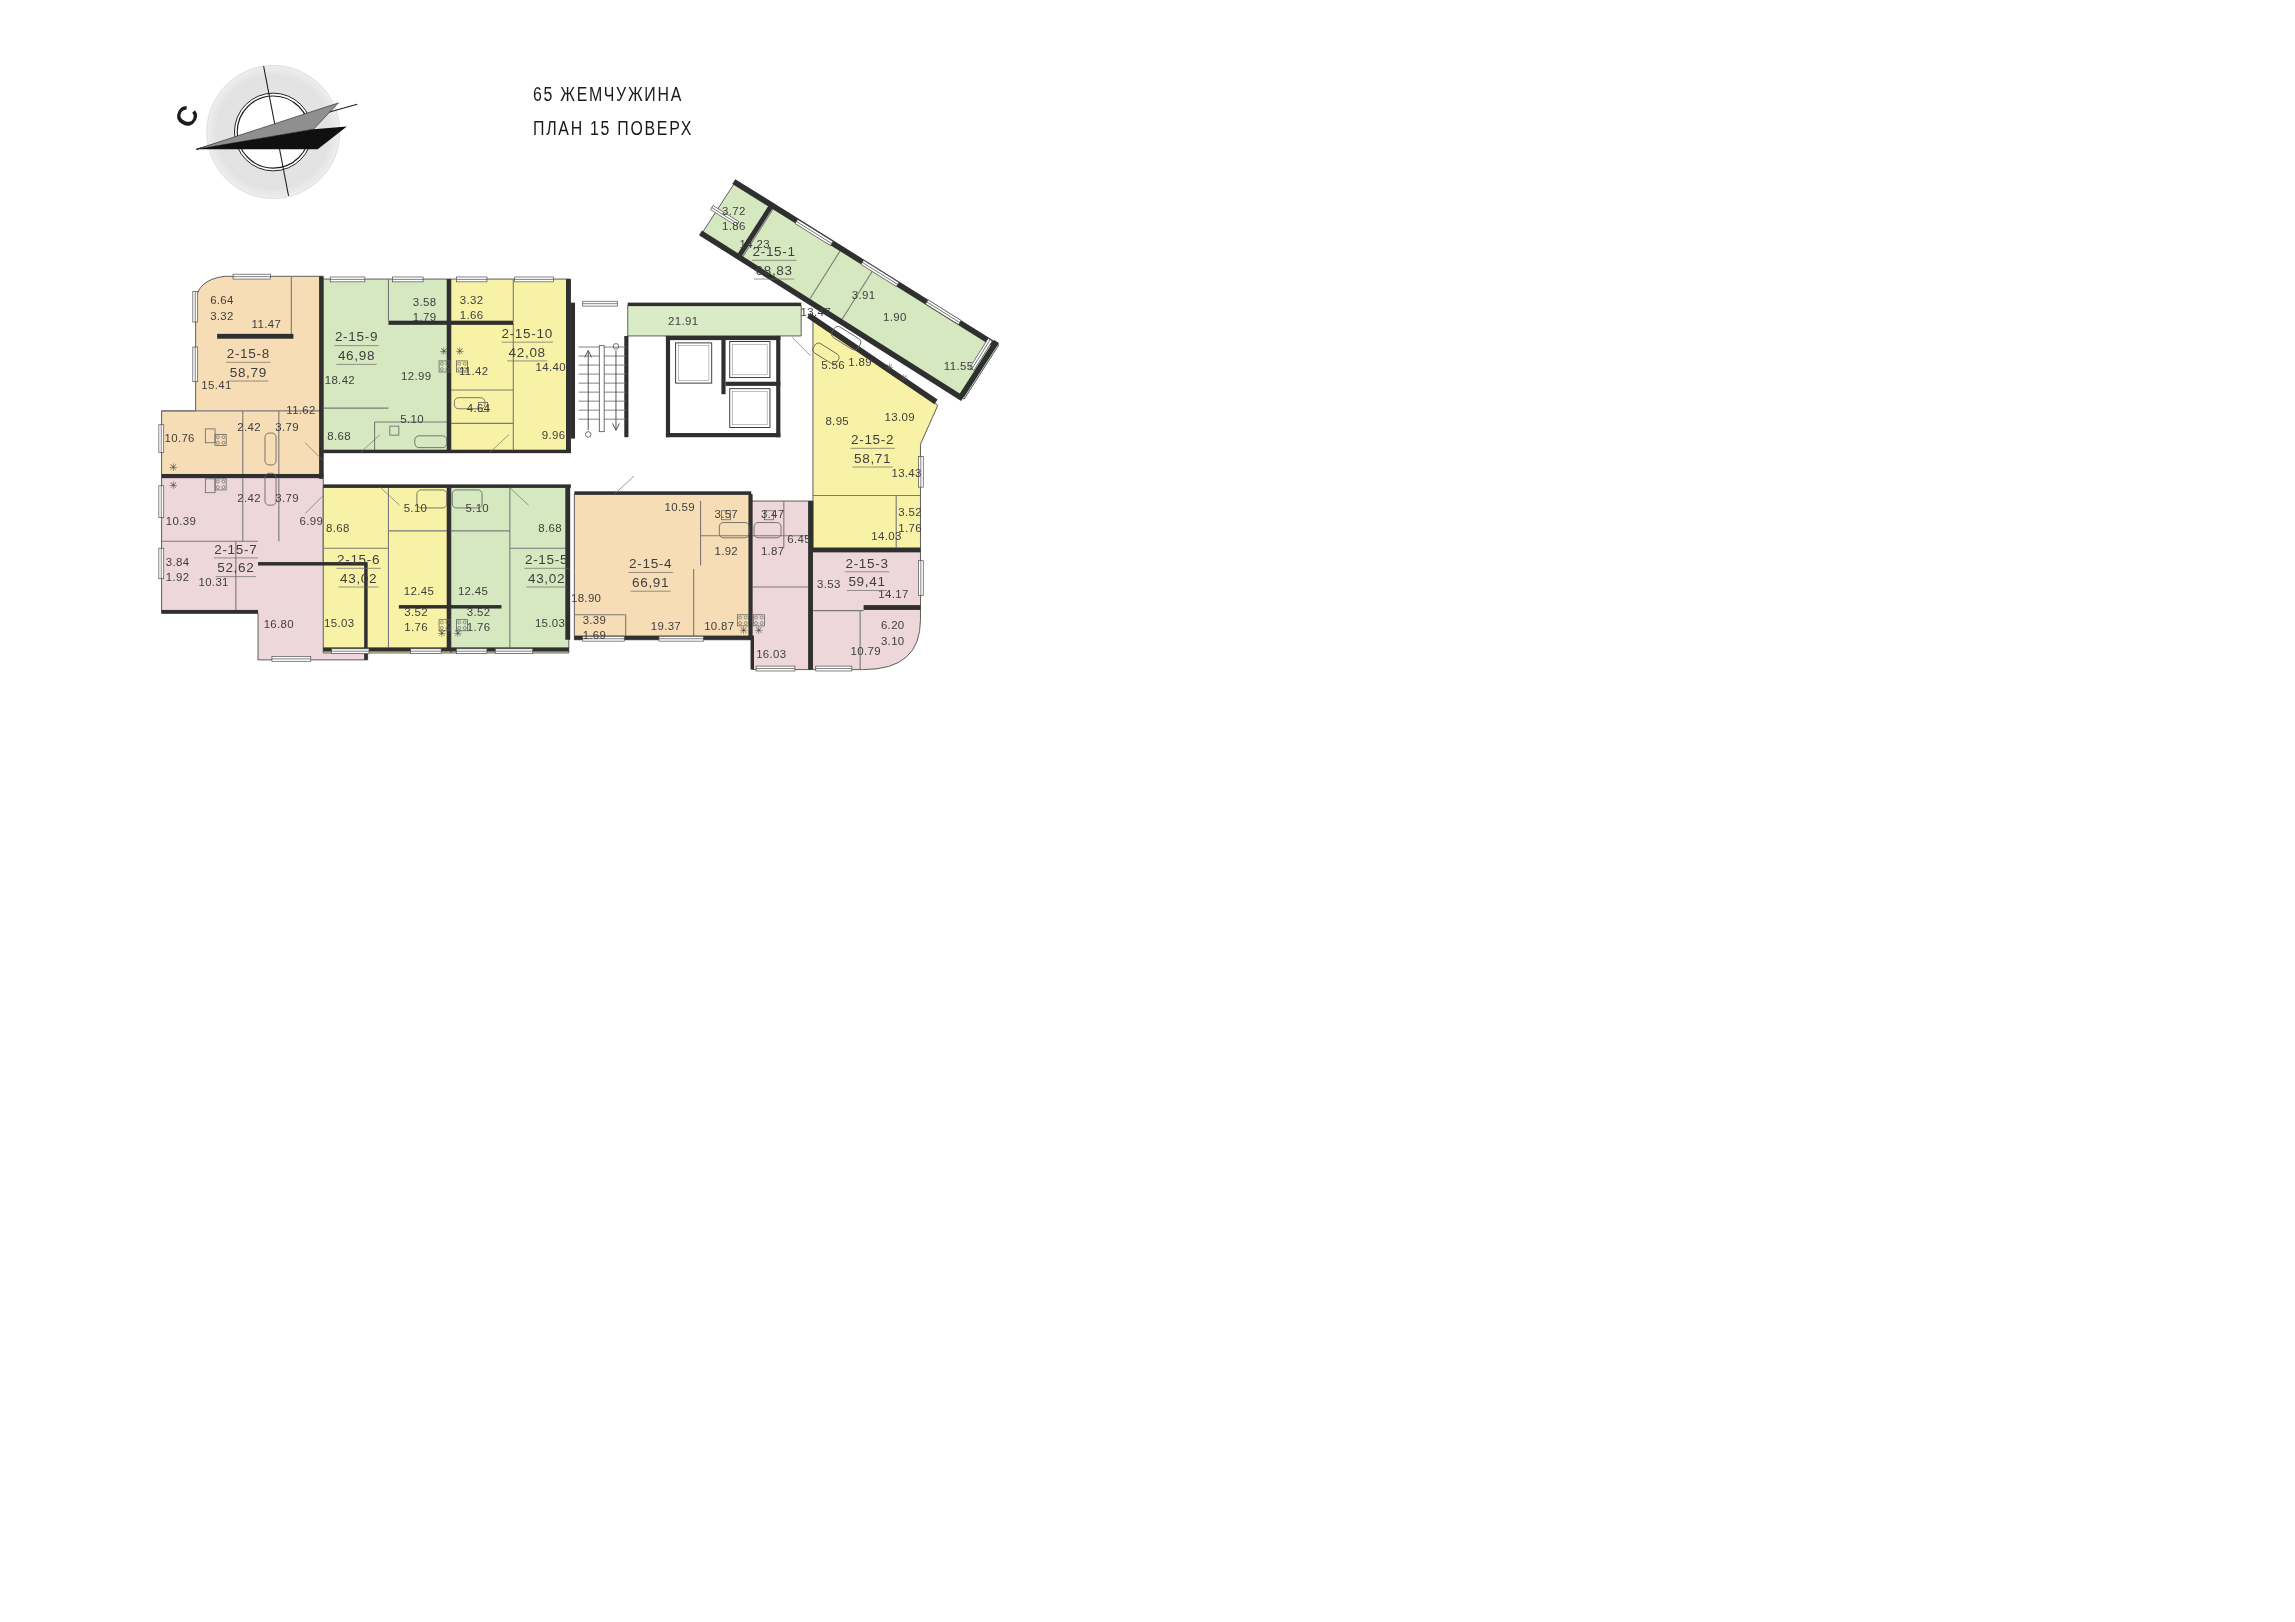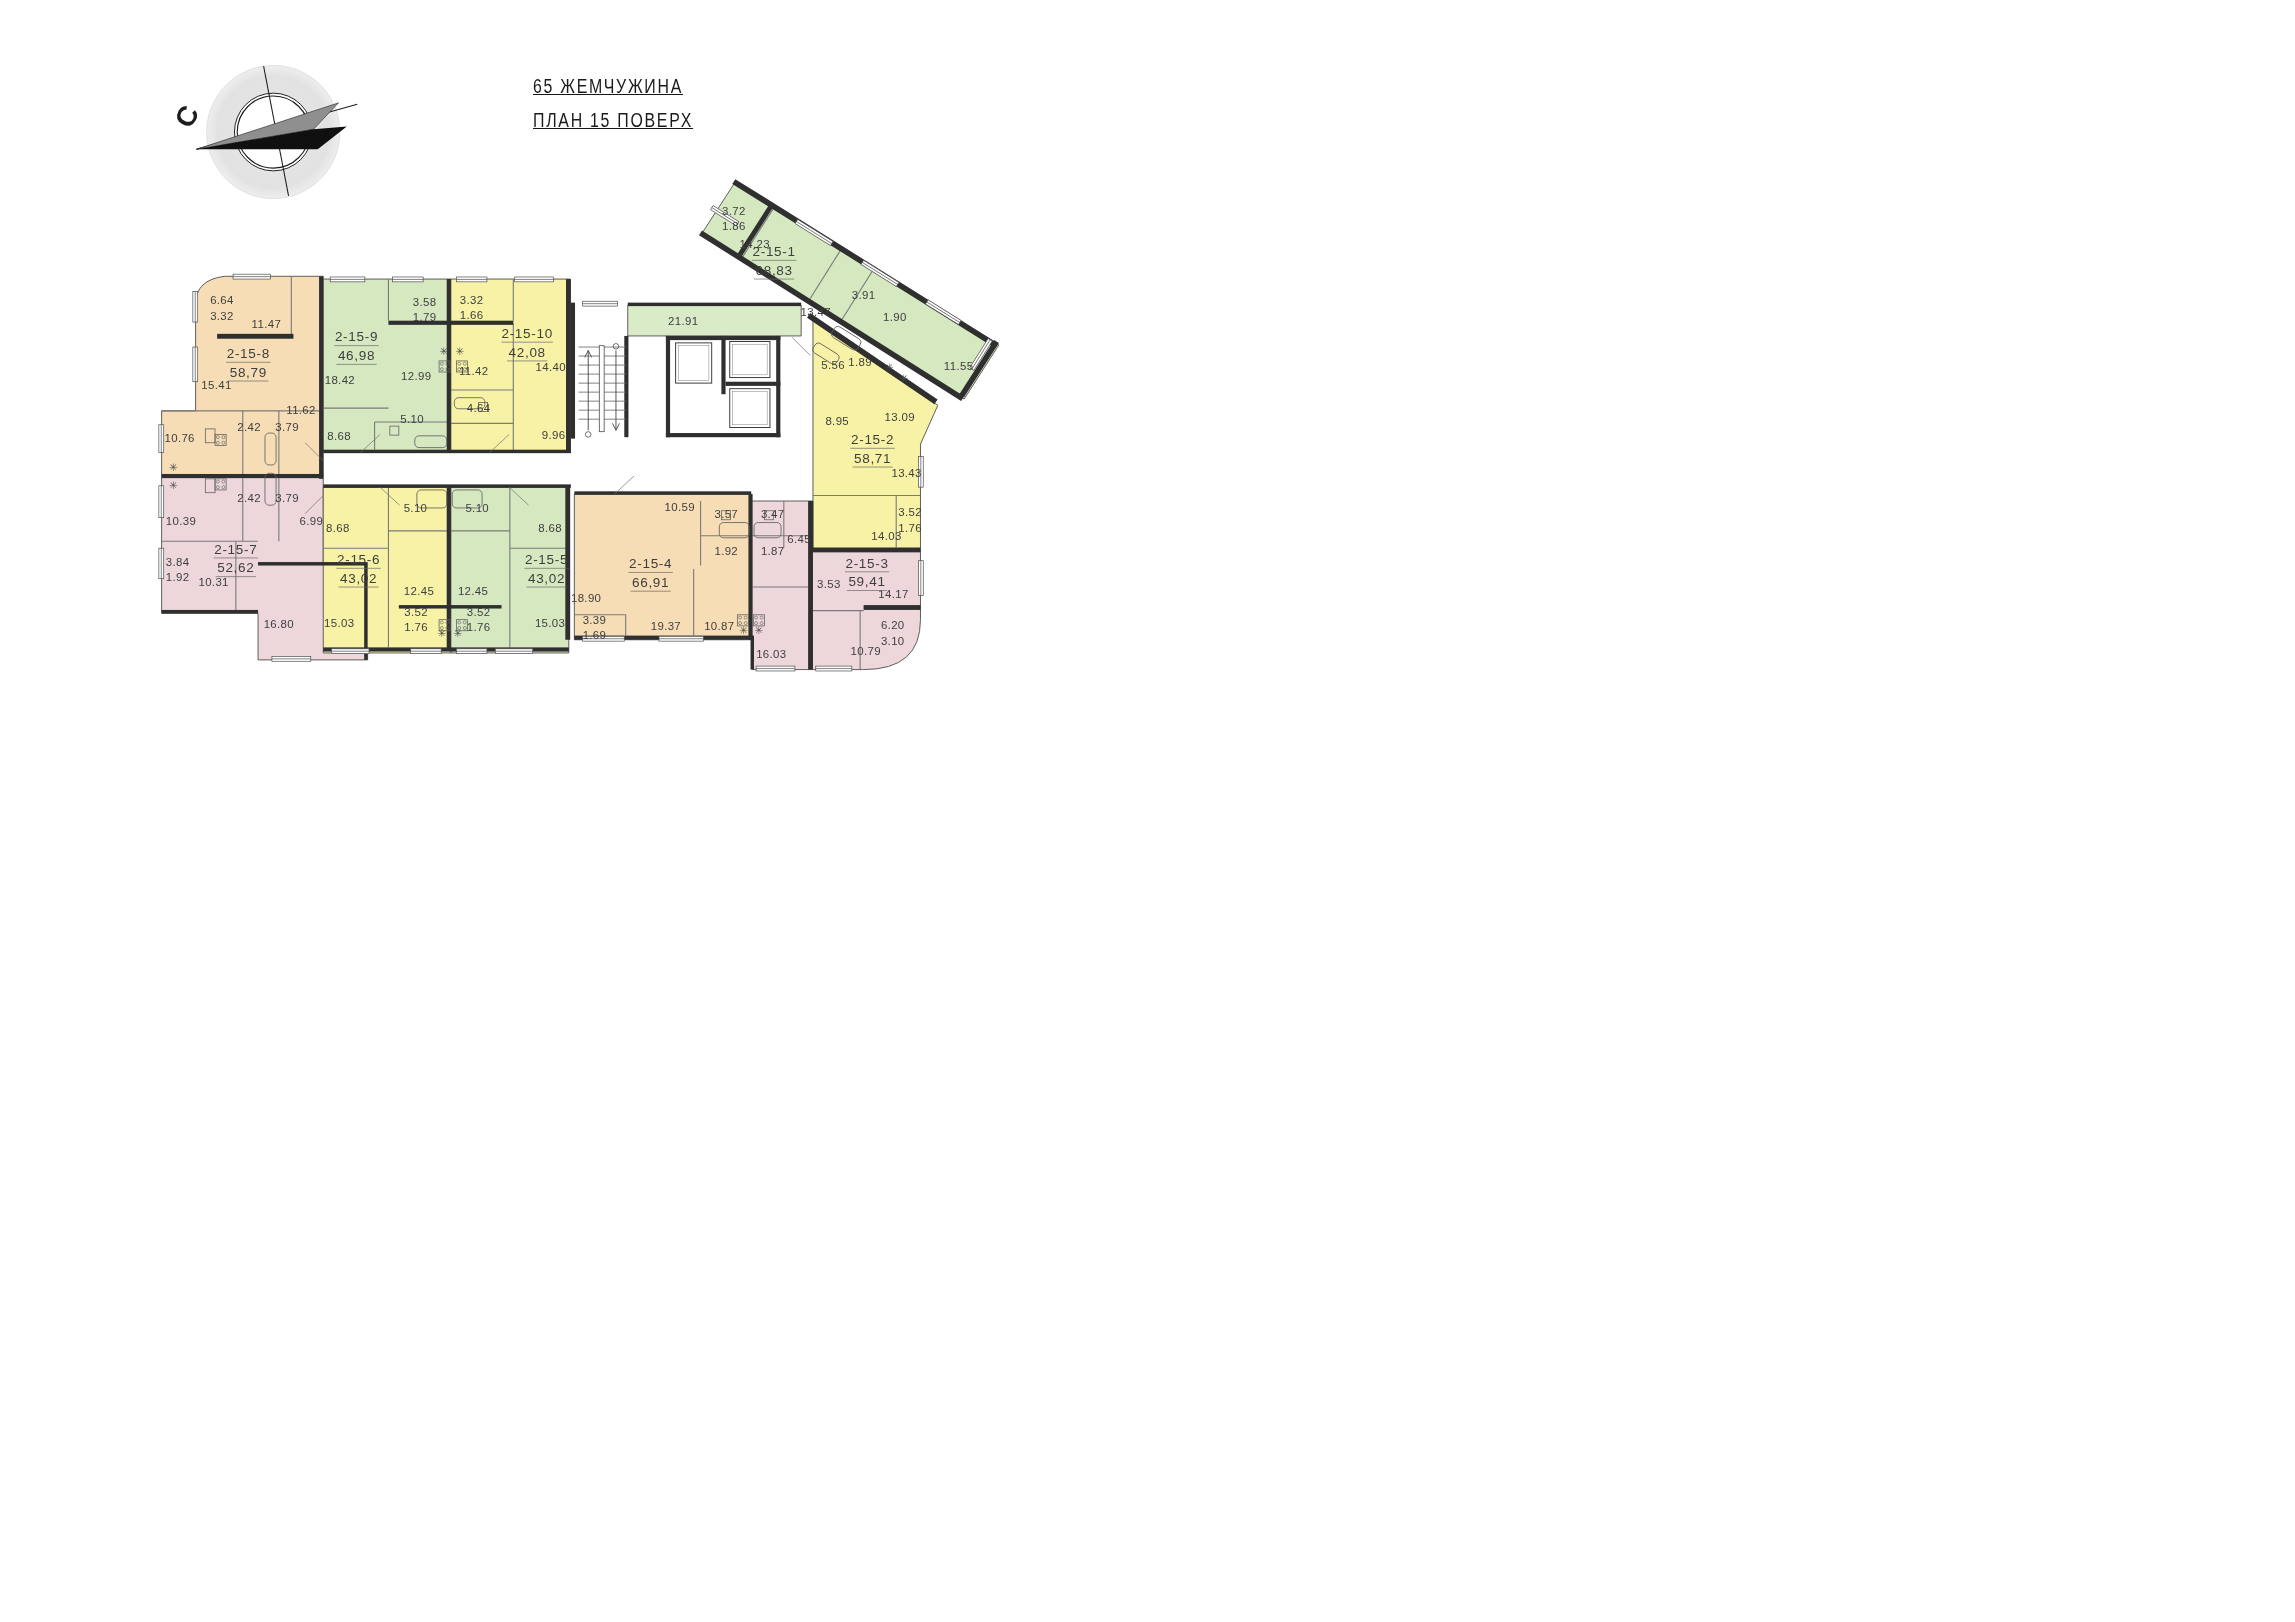--- a/index.html
+++ b/index.html
@@ -1,19 +1,19 @@
 <!DOCTYPE html>
 <html style="font-size:11px"><head>
 <meta charset="utf-8">
 <style>
   html,body{margin:0;padding:0;background:#ffffff;}
   body{font-family:"Liberation Sans", sans-serif;}
   #stage{position:relative;width:1148px;height:812px;background:#fff;overflow:hidden;}
   #plan-svg{position:absolute;left:0;top:0;}
-  .title-block{position:absolute;left:533px;top:75px;color:#161616;text-decoration:underline;}
+  .title-block{position:absolute;left:533px;top:83px;color:#161616;}
   .title-line{font-family:"Liberation Sans", sans-serif;font-size:19.4px;font-weight:400;
     letter-spacing:2.1px;transform:scaleX(.82);transform-origin:left top;white-space:nowrap;
     color:#1b1b1b;margin:0 0 11px 0;}
   text{font-family:"Liberation Sans", sans-serif;}
 </style>
 </head>
 <body>
 
 <div id="stage">
   <div class="title-block">

